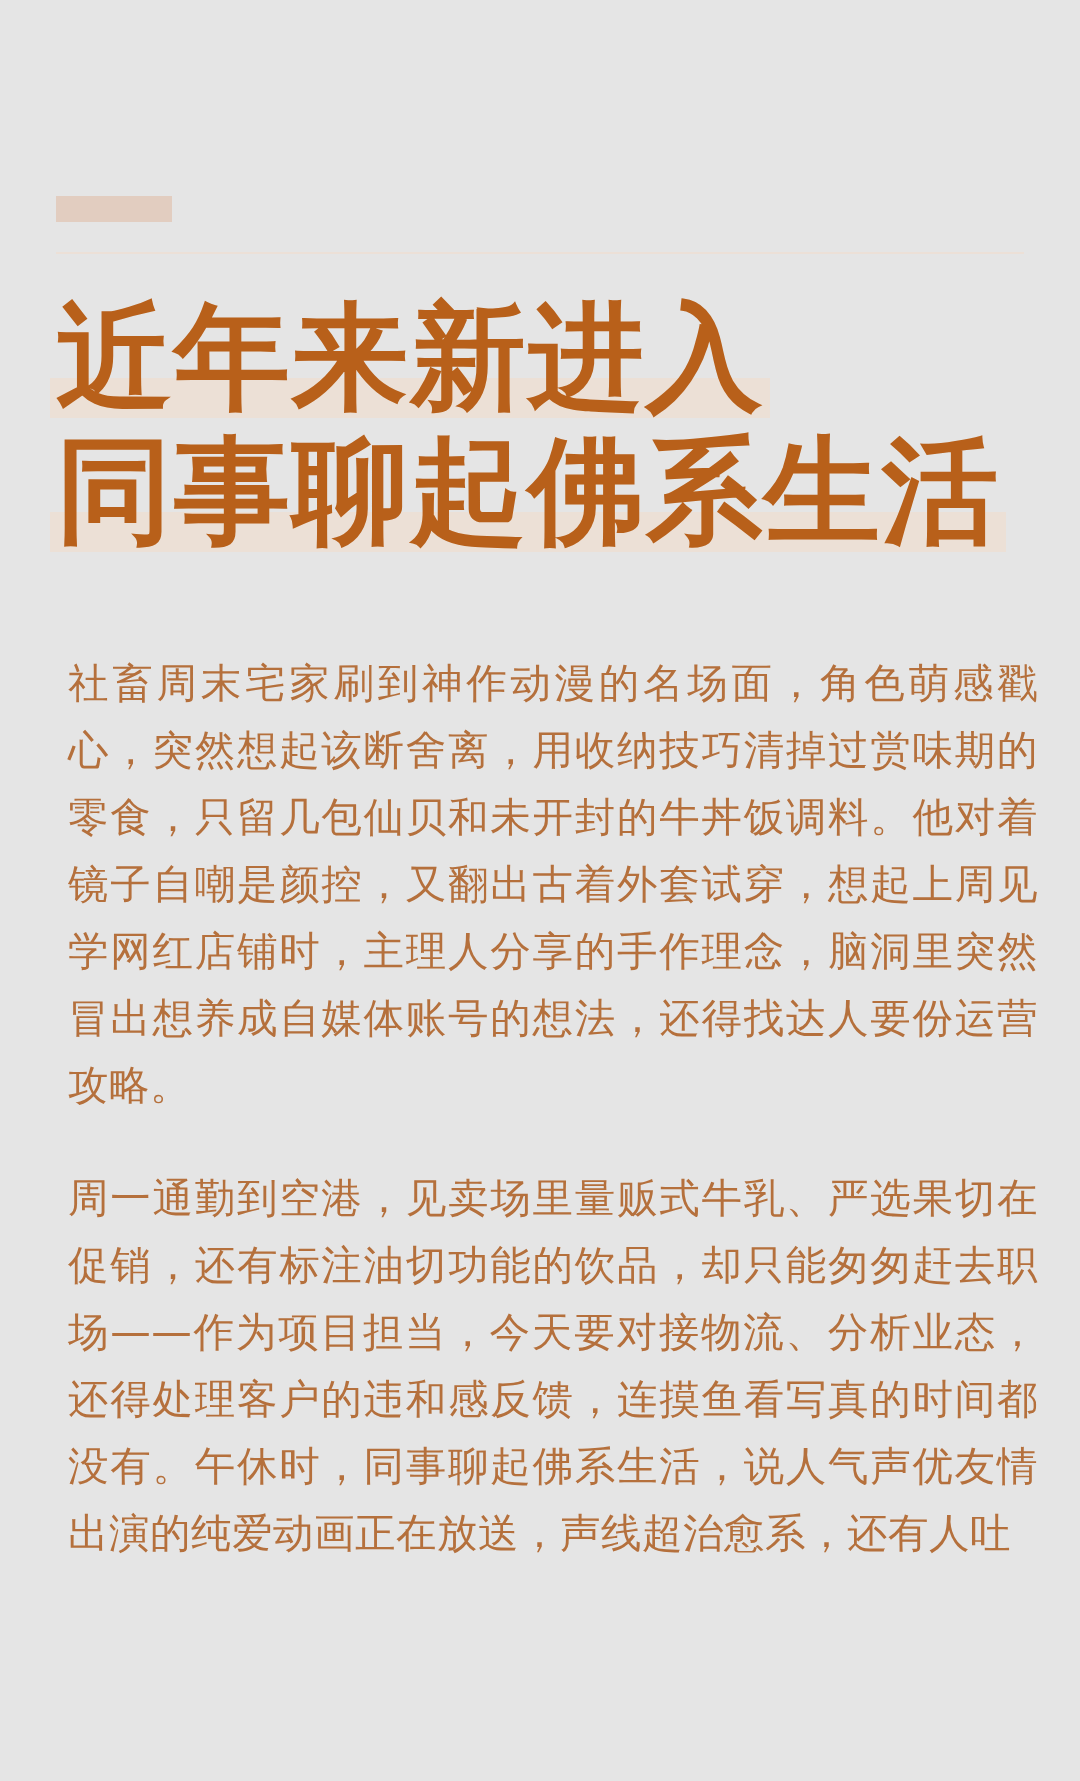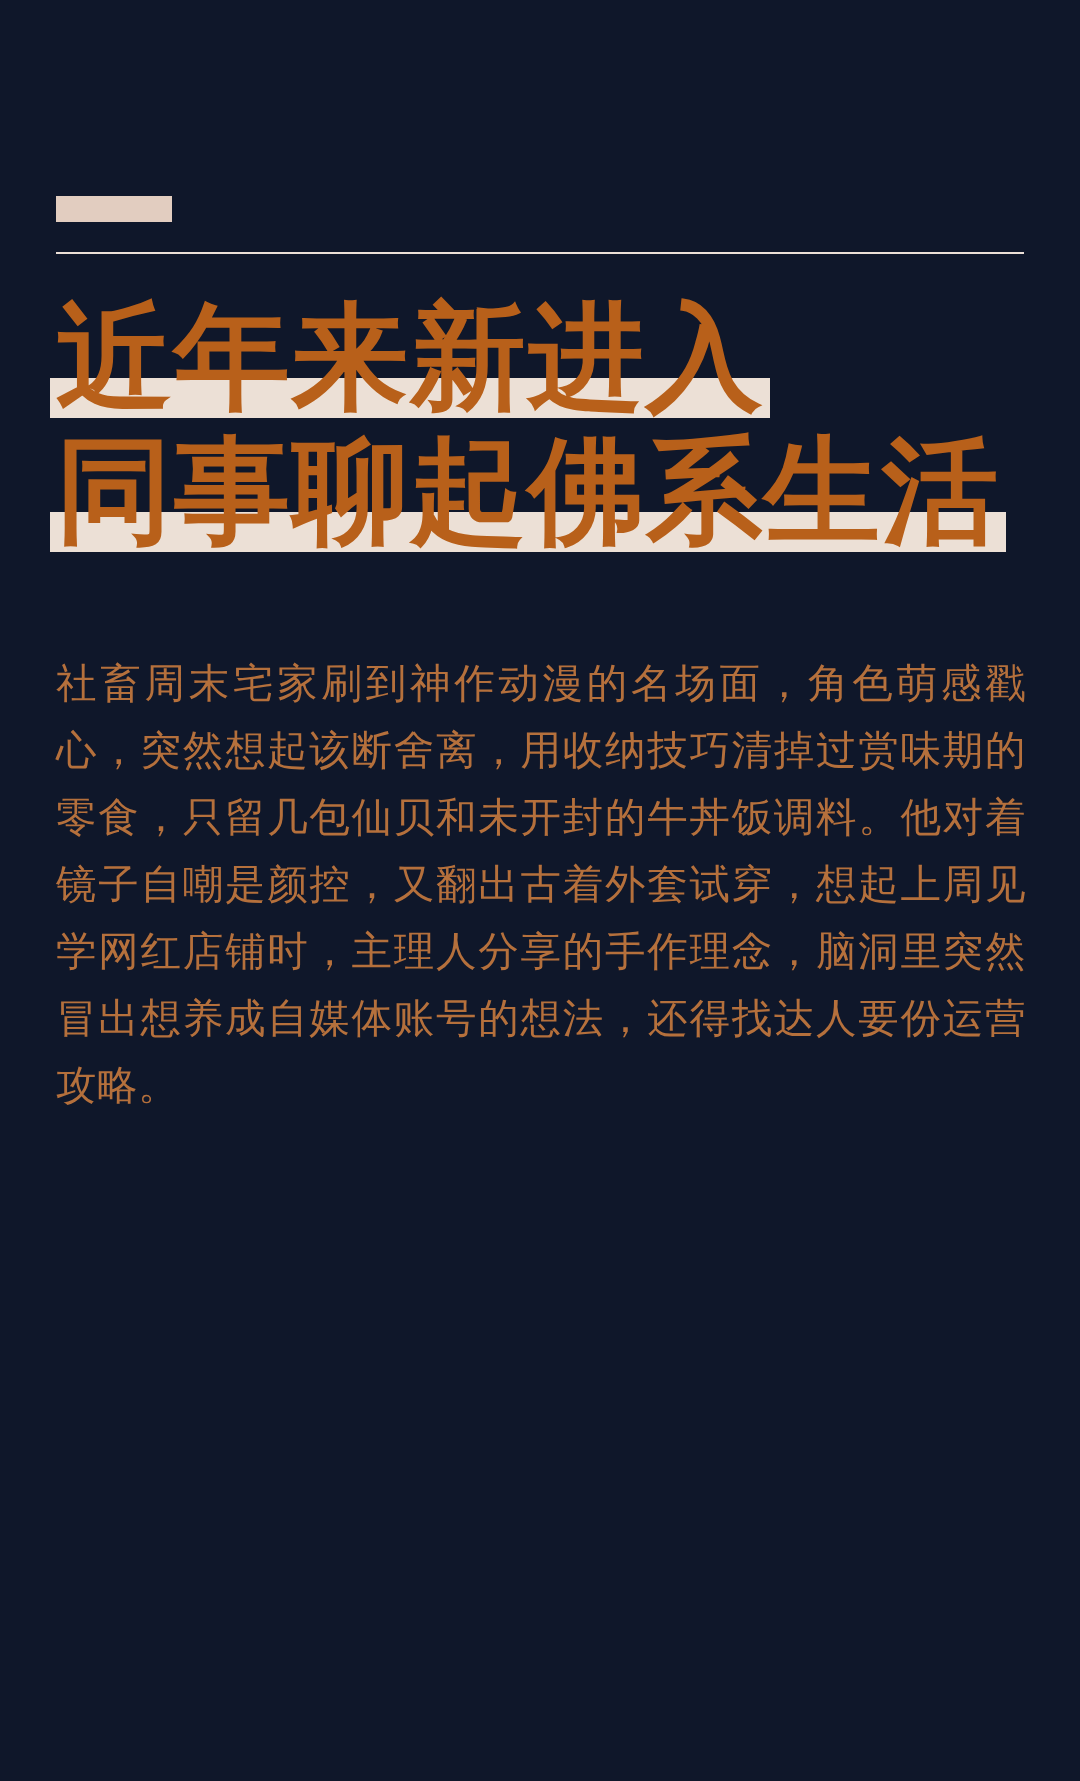--- a/index.html
+++ b/index.html
@@ -12,21 +12,21 @@
     background: #fbf6f1;
     font-family: "Liberation Sans", "DejaVu Sans", sans-serif;
     overflow: hidden;
   }
   .page {
     position: relative;
     width: 1080px;
     height: 1781px;
     box-sizing: border-box;
     padding: 0 56px;
-    background: #0f172a;
+    background: #e5e5e5;
   }
   .accent-bar {
     position: absolute;
     left: 56px;
     top: 196px;
     width: 116px;
     height: 26px;
     background: #e2cdc0;
   }
   .divider {
@@ -67,21 +67,21 @@
     height: 40px;
     background: #ece0d6;
     z-index: 0;
   }
   .title-line .hl > span {
     position: relative;
     z-index: 1;
   }
   .body-block {
     position: absolute;
-    left: 56px;
+    left: 68px;
     top: 650px;
     width: 970px;
   }
   p.para {
     margin: 0 0 46px 0;
     font-family: "DejaVu Sans", "Liberation Sans", sans-serif;
     font-size: 40.5px;
     line-height: 67px;
     color: #b5703c;
     text-align: justify;
@@ -100,15 +100,16 @@
   <div class="accent-bar"></div>
   <div class="divider"></div>
 
   <div class="title-block">
     <span class="title-line"><span class="hl"><span>近年来新进入</span></span></span>
     <span class="title-line"><span class="hl"><span>同事聊起佛系生活</span></span></span>
   </div>
 
   <div class="body-block">
     <p class="para">社畜周末宅家刷到神作动漫的名场面，角色萌感戳心，突然想起该断舍离，用收纳技巧清掉过赏味期的零食，只留几包仙贝和未开封的牛丼饭调料。他对着镜子自嘲是颜控，又翻出古着外套试穿，想起上周见学网红店铺时，主理人分享的手作理念，脑洞里突然冒出想养成自媒体账号的想法，还得找达人要份运营攻略。</p>
+    <p class="para">周一通勤到空港，见卖场里量贩式牛乳、严选果切在促销，还有标注油切功能的饮品，却只能匆匆赶去职场——作为项目担当，今天要对接物流、分析业态，还得处理客户的违和感反馈，连摸鱼看写真的时间都没有。午休时，同事聊起佛系生活，说人气声优友情出演的纯爱动画正在放送，声线超治愈系，还有人吐</p>
   </div>
 
 </div>
 
 </body></html>

